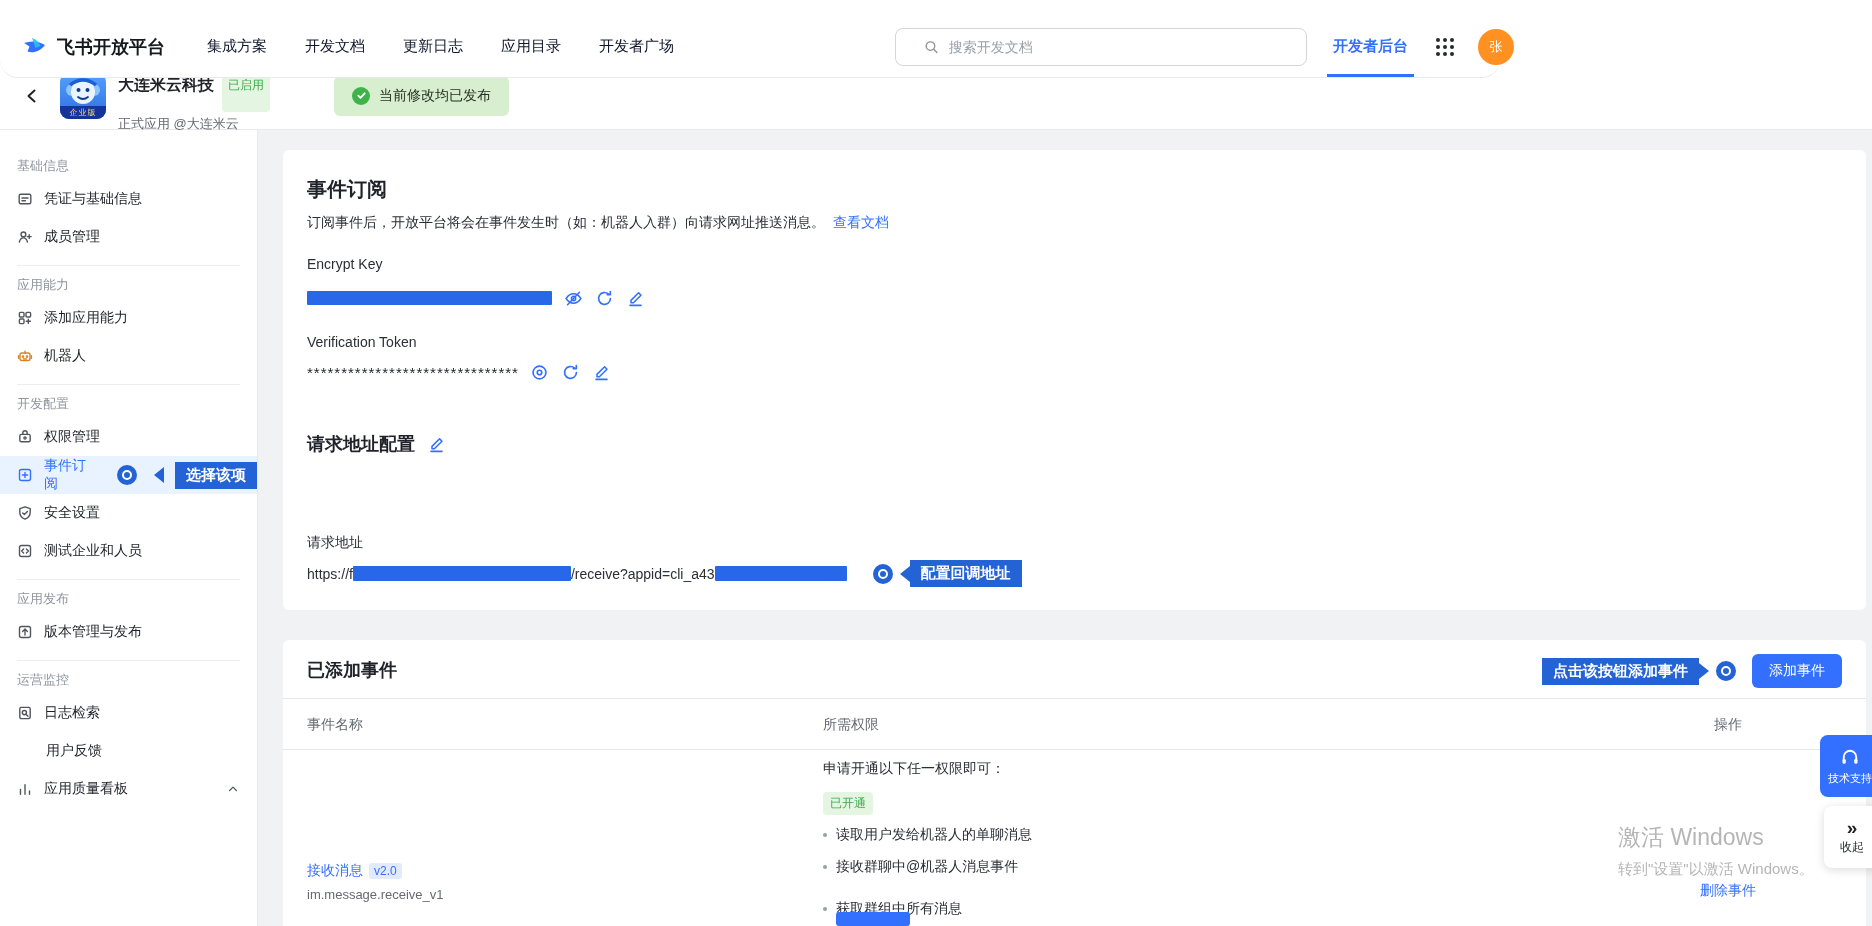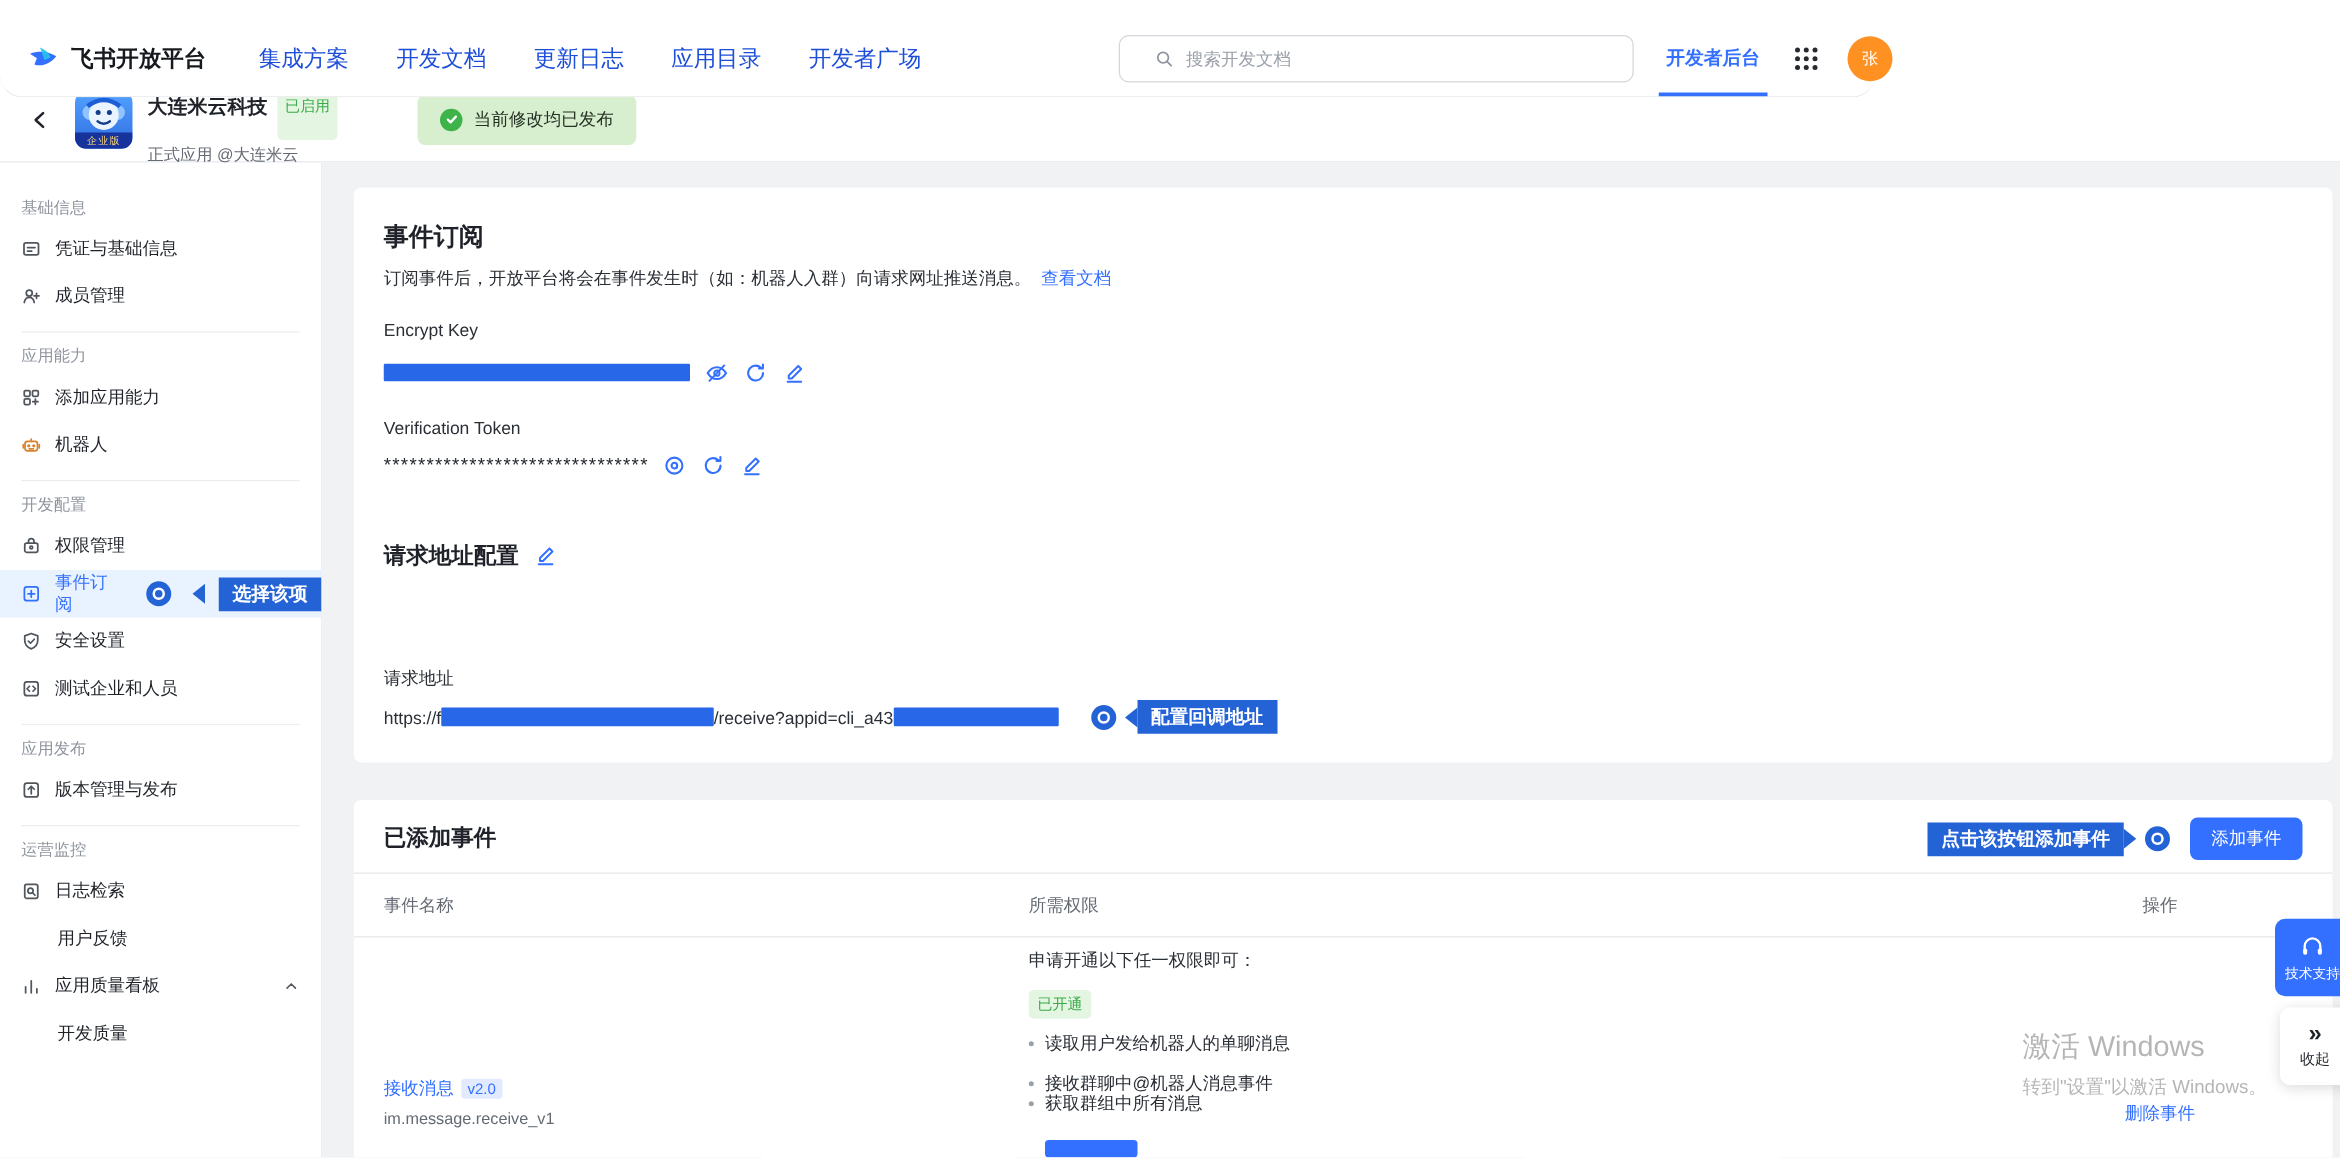--- a/index.html
+++ b/index.html
@@ -5,21 +5,21 @@
   html,body{margin:0;padding:0;}
   body{
     width:1872px;height:926px;overflow:hidden;position:relative;
     font-family:"Liberation Sans","DejaVu Sans",sans-serif;
     background:#fff;color:#1f2329;
   }
   
   .topbar{position:absolute;left:0;top:16px;width:1500px;height:62px;background:#fff;
     border-bottom:1px solid #e8e9eb;display:flex;align-items:center;padding-left:22px;box-sizing:border-box;z-index:30;border-radius:18px;}
   .brand{display:flex;align-items:center;gap:9px;font-size:18px;font-weight:700;color:#161a1f;}
-  .nav-menu{display:flex;gap:38px;margin-left:42px;font-size:18px;color:#1d4ed8;}
+  .nav-menu{display:flex;gap:38px;margin-left:42px;font-size:15px;color:#0f172a;}
   .nav-menu span{cursor:pointer;}
   .searchbox{margin-left:auto;width:412px;height:38px;border:1px solid #d3d6da;border-radius:8px;
     display:flex;align-items:center;gap:8px;padding:0 28px;box-sizing:border-box;background:#fff;}
   .searchbox input{border:none;outline:none;font-size:14px;color:#1f2329;width:100%;font-family:inherit;background:transparent;}
   .searchbox input::placeholder{color:#9aa0a8;}
   .console-link{position:relative;height:100%;display:flex;align-items:center;margin-left:26px;
     color:#3370ff;font-size:15px;font-weight:600;white-space:nowrap;cursor:pointer;}
   .console-link::after{content:"";position:absolute;left:-6px;right:-6px;bottom:0;height:3px;background:#3370ff;}
   .dots{display:grid;grid-template-columns:repeat(3,4px);grid-auto-rows:4px;gap:3px;margin-left:28px;cursor:pointer;}
   .dots i{width:4px;height:4px;border-radius:50%;background:#26292e;}
@@ -293,23 +293,20 @@
           <path d="M3.5 13.2V8.4M8 13.2V3.6M12.5 13.2V10"></path>
         </svg>
     </span>
     <span>应用质量看板</span>
     <span class="chev-right">
       <svg width="12" height="12" viewBox="0 0 16 16" fill="none" stroke="currentColor" stroke-width="1.6" stroke-linecap="round" stroke-linejoin="round">
           <path d="M3.5 10l4.5-4.5L12.5 10"></path>
         </svg>
     </span>
   </div>
-  <div class="sitem sub-item">
-    <span>开发质量</span>
-  </div>
 </div>
 
 <div class="main">
 
   <div class="card card1">
     <div class="abs h1" style="left:24px;top:26px;">事件订阅</div>
     <div class="abs txt flexrow" style="left:24px;top:64px;gap:8px;">
       <span>订阅事件后，开放平台将会在事件发生时（如：机器人入群）向请求网址推送消息。</span>
       <span class="link">查看文档</span>
     </div>
@@ -410,21 +407,21 @@
       <div class="abs txt" style="left:540px;top:12px;">申请开通以下任一权限即可：</div>
       <span class="abs ok-badge" style="left:540px;top:44px;">已开通</span>
       <div class="abs bullet" style="left:540px;top:78px;">
         <i></i>
           <span>读取用户发给机器人的单聊消息</span>
       </div>
       <div class="abs bullet" style="left:540px;top:110px;">
         <i></i>
           <span>接收群聊中@机器人消息事件</span>
       </div>
-      <div class="abs bullet" style="left:540px;top:126px;">
+      <div class="abs bullet" style="left:540px;top:152px;">
         <i></i>
           <span>获取群组中所有消息</span>
       </div>
       <span class="abs hl-bar" style="left:553px;top:164px;width:74px;height:14px;"></span>
 
       <span class="abs link" style="left:1398px;top:134px;width:94px;text-align:center;">删除事件</span>
     </div>
   </div>
 </div>
 

